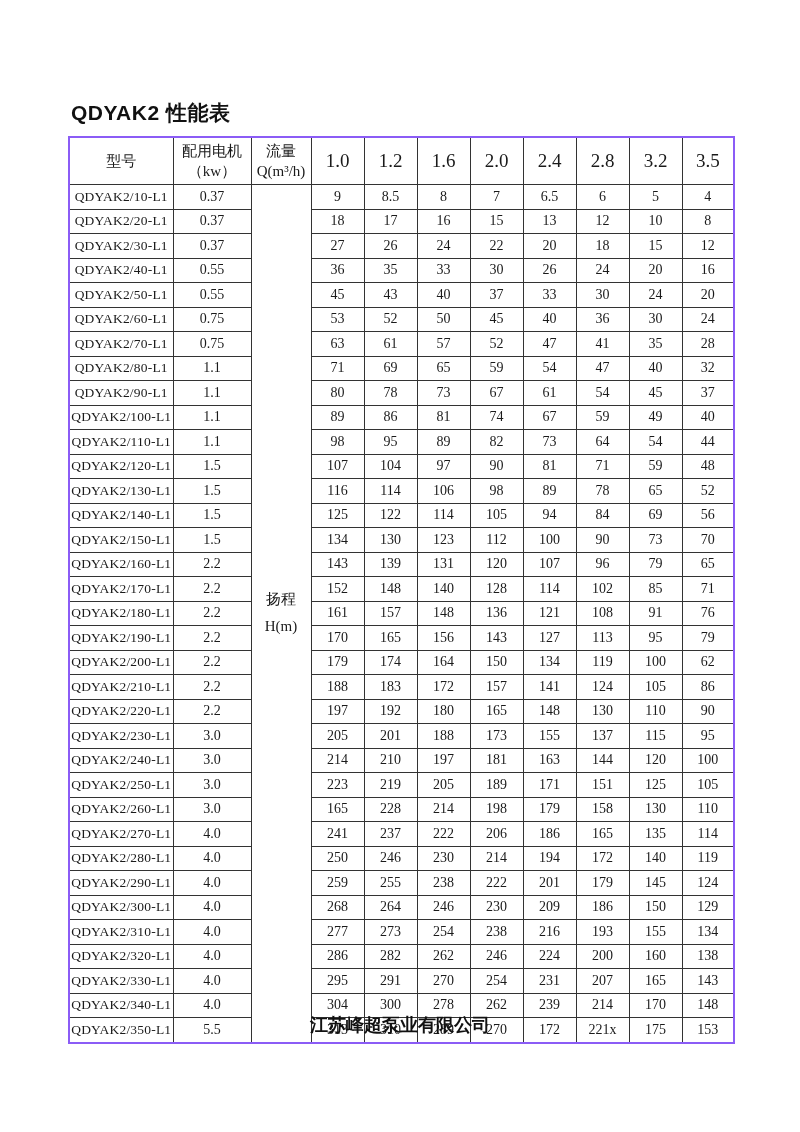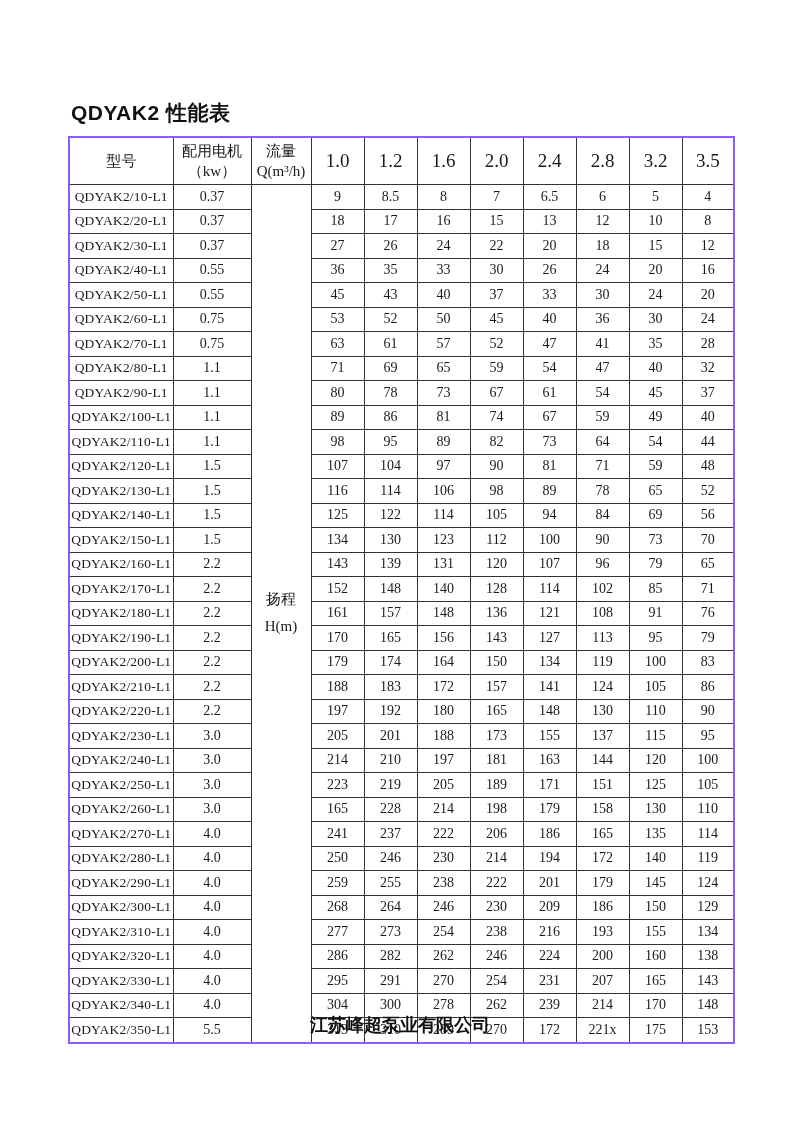--- a/index.html
+++ b/index.html
@@ -365,21 +365,21 @@
           <tr>
             <td class="model-cell">QDYAK2/200-L1</td>
             <td>2.2</td>
             <td>179</td>
             <td>174</td>
             <td>164</td>
             <td>150</td>
             <td>134</td>
             <td>119</td>
             <td>100</td>
-            <td>83</td>
+            <td>62</td>
           </tr>
           <tr>
             <td class="model-cell">QDYAK2/210-L1</td>
             <td>2.2</td>
             <td>188</td>
             <td>183</td>
             <td>172</td>
             <td>157</td>
             <td>141</td>
             <td>124</td>

